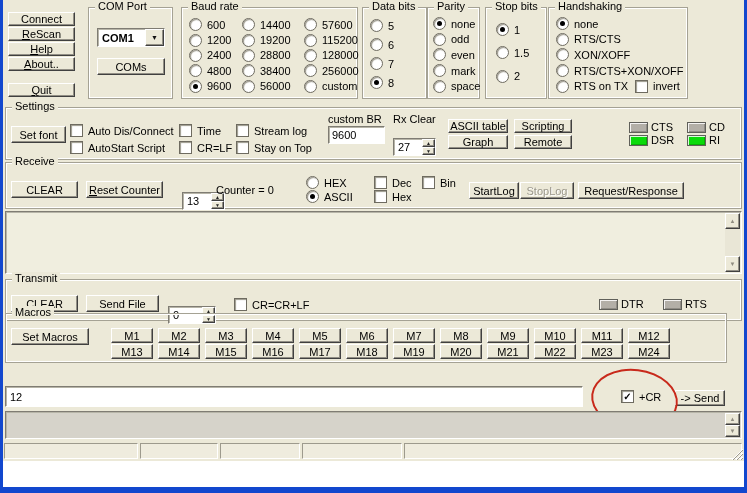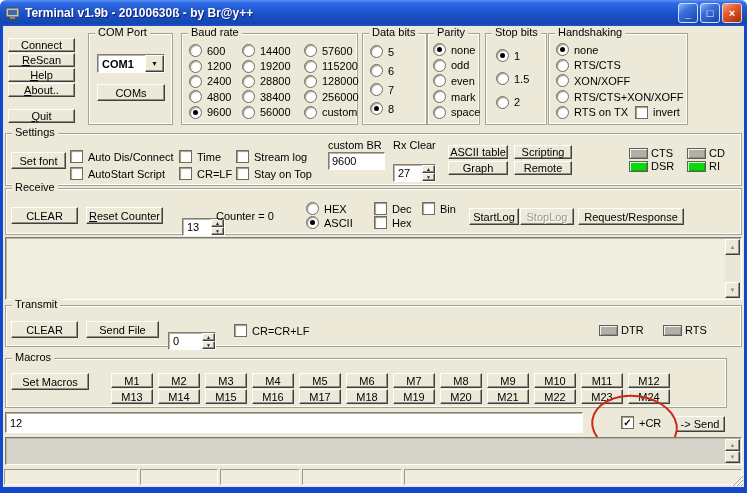--- a/index.html
+++ b/index.html
@@ -57,34 +57,20 @@
   .statusbar{position:absolute;left:0;top:441px;width:741px;height:20px;display:flex;gap:2px;padding:2px 2px 2px 1px;box-sizing:border-box;background:#ECE9D8;}
   .spanel{background:#EFECDE;border:1px solid;border-color:#9D9A8D #FFFFFF #FFFFFF #9D9A8D;box-sizing:border-box;}
   .annot{position:absolute;border:2px solid #C8291B;border-radius:50%;transform:rotate(7deg);pointer-events:none;}
   u{text-decoration:underline;}
 </style>
 </head>
 <body>
 
 <div class="frame">
 
-  <div class="titlebar">
-    <span class="appicon">
-      <svg width="15" height="15" viewBox="0 0 15 15">
-          <rect x="1" y="2" width="13" height="9" rx="1" fill="#C8C4B8" stroke="#4A4A42"></rect>
-          <rect x="3" y="4" width="9" height="5" fill="#3A6EA5"></rect>
-          <rect x="5" y="11" width="5" height="2" fill="#8A877C"></rect>
-          <rect x="3" y="13" width="9" height="1.5" fill="#4A4A42"></rect>
-        </svg>
-    </span>
-    <span class="title-text">Terminal v1.9b - 20100630ß - by Br@y++</span>
-    <span class="wbtn minimize">_</span>
-    <span class="wbtn">□</span>
-    <span class="wbtn close">×</span>
-  </div>
 
   <div class="bodywrap">
   <div class="client">
 
     <button class="btn" style="left:5px;top:12px;width:67px;height:14px">Connect</button>
     <button class="btn" style="left:5px;top:27px;width:67px;height:14px"><u>R</u>eScan</button>
     <button class="btn" style="left:5px;top:42px;width:67px;height:14px"><u>H</u>elp</button>
     <button class="btn" style="left:5px;top:57px;width:67px;height:14px"><u>A</u>bout..</button>
     <button class="btn" style="left:5px;top:83px;width:67px;height:14px"><u>Q</u>uit</button>
 
@@ -383,21 +369,21 @@
       <div class="ledrow abs" style="left:593px;top:18px">
             <span class="led off"></span>
             <span>DTR</span>
           </div>
       <div class="ledrow abs" style="left:657px;top:18px">
             <span class="led off"></span>
             <span>RTS</span>
           </div>
     </div>
 
-    <div class="gbox" style="left:2px;top:332px;width:722px;height:50px">
+    <div class="gbox" style="left:2px;top:313px;width:722px;height:50px">
       <span class="glbl">Macros</span>
       <button class="btn" style="left:5px;top:14px;width:78px;height:17px">Set Macros</button>
       <div class="mrow abs" style="left:105px;top:14px">
         <button class="mbtn">M1</button>
         <button class="mbtn">M2</button>
         <button class="mbtn">M3</button>
         <button class="mbtn">M4</button>
         <button class="mbtn">M5</button>
         <button class="mbtn">M6</button>
         <button class="mbtn">M7</button>

